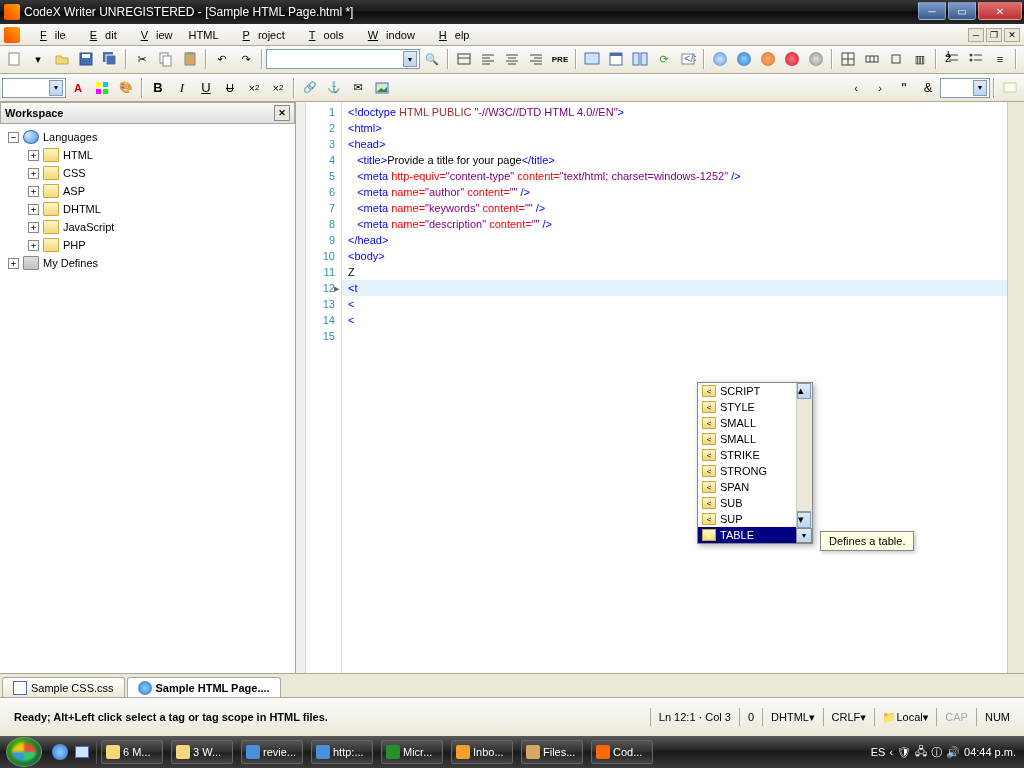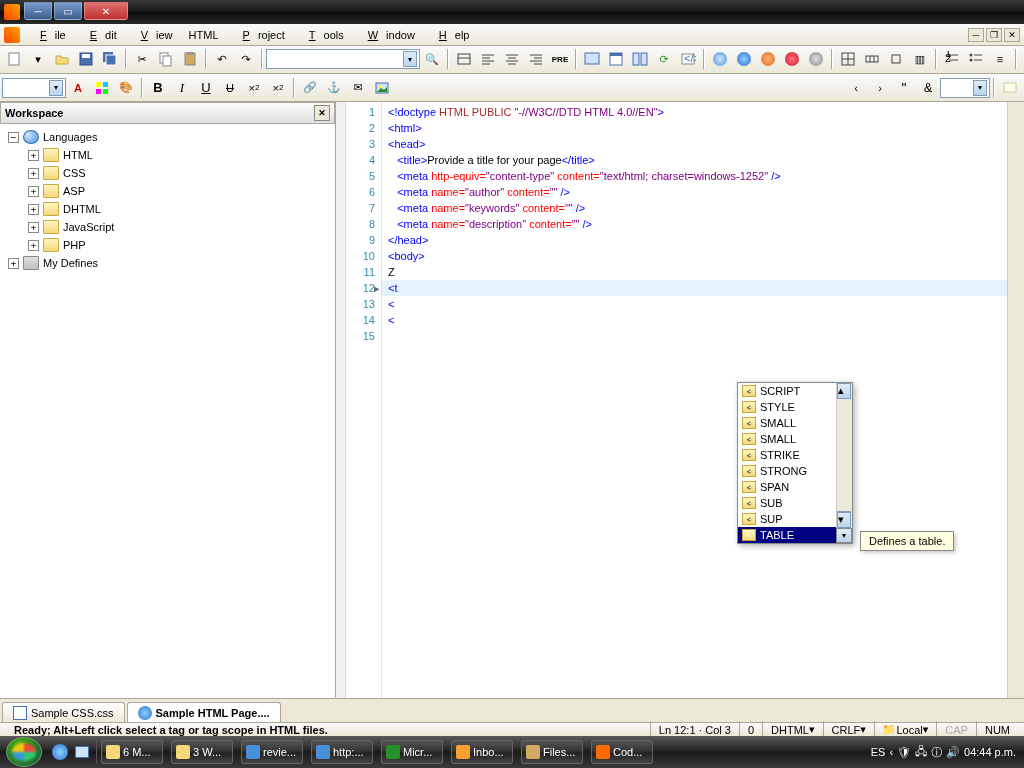--- a/index.html
+++ b/index.html
@@ -18,21 +18,21 @@
 .mdi-btns{margin-left:auto;display:flex;gap:2px}
 .mdi-btns div{width:16px;height:14px;border:1px solid #aca899;background:#ece9d8;font-size:9px;display:flex;align-items:center;justify-content:center}
 .toolbar{background:linear-gradient(#fafafa,#ece9d8);border-bottom:1px solid #aca899;display:flex;align-items:center;padding:2px;flex-wrap:wrap}
 .toolbar.row1{height:28px}
 .toolbar.row2{height:28px}
 .tbtn{width:22px;height:22px;display:flex;align-items:center;justify-content:center;margin:0 1px;border:1px solid transparent;cursor:pointer}
 .tsep{width:2px;height:20px;border-left:1px solid #aca899;border-right:1px solid #fff;margin:0 3px}
 .combo{height:20px;border:1px solid #7f9db9;background:#fff;display:flex;align-items:center;padding:0 2px}
 .combo .arrow{width:14px;height:16px;background:linear-gradient(#e0eaf5,#bcd4ef);border:1px solid #7f9db9;margin-left:2px;display:flex;align-items:center;justify-content:center;font-size:8px}
 .main-area{flex:1;display:flex;overflow:hidden}
-.workspace{width:336px;border-right:1px solid #aca899;display:flex;flex-direction:column;background:#fff}
+.workspace{width:296px;border-right:1px solid #aca899;display:flex;flex-direction:column;background:#fff}
 .ws-header{height:22px;background:linear-gradient(#fafafa,#e0e0e0);border:1px solid #aca899;display:flex;align-items:center;padding:0 4px;font-weight:bold}
 .ws-header .close{margin-left:auto;width:16px;height:16px;border:1px solid #888;background:#ece9d8;display:flex;align-items:center;justify-content:center;font-size:9px;font-weight:bold}
 .tree{flex:1;padding:4px;overflow:auto}
 .tree-item{display:flex;align-items:center;height:18px;cursor:default}
 .tree-exp{width:11px;height:11px;border:1px solid #888;display:flex;align-items:center;justify-content:center;font-size:9px;margin-right:4px;font-family:monospace;line-height:1}
 .tree-ico{width:16px;height:14px;margin-right:4px}
 .ico-folder{background:linear-gradient(#fdf6c4,#f5d87a);border:1px solid #c9a83f;border-radius:1px}
 .ico-globe{background:radial-gradient(circle at 30% 30%,#d0e8ff,#4a90d9);border-radius:50%;border:1px solid #2a70b9}
 .ico-clip{background:linear-gradient(#e0e0e0,#c0c0c0);border:1px solid #888;border-radius:1px}
 .ws-tabs{height:28px;background:#ece9d8;border-top:1px solid #aca899;display:flex;align-items:center;padding:2px;gap:2px}
@@ -59,41 +59,42 @@
 .ac-scroll .thumb{position:absolute;right:1px;width:14px;height:16px;background:linear-gradient(#e0eaf5,#bcd4ef);border:1px solid #7f9db9}
 .ac-scroll .up{top:0}
 .ac-scroll .down{bottom:16px}
 .ac-scroll .track-thumb{top:128px;height:16px;background:linear-gradient(#ccc,#aaa)}
 .ac-drop{position:absolute;right:0;bottom:0;width:16px;height:15px;background:linear-gradient(#e0eaf5,#bcd4ef);border:1px solid #888;display:flex;align-items:center;justify-content:center;font-size:8px}
 .tooltip{position:absolute;left:524px;top:429px;background:#ffffe1;border:1px solid #888;padding:3px 8px;font-size:11px;box-shadow:2px 2px 4px rgba(0,0,0,.2);z-index:11}
 .doc-tabs{height:24px;background:#ece9d8;border-top:1px solid #aca899;display:flex;align-items:end;padding:0 2px}
 .doc-tab{height:20px;padding:0 10px;border:1px solid #aca899;border-bottom:none;background:linear-gradient(#fff,#ece9d8);display:flex;align-items:center;gap:4px;margin-right:2px;border-radius:3px 3px 0 0}
 .doc-tab.active{background:#fff;font-weight:bold}
 .doc-tab .ti{width:14px;height:14px}
-.statusbar{height:14px;background:linear-gradient(#fafafa,#ece9d8);border-top:1px solid #aca899;display:flex;align-items:center;padding:0 6px;font-size:11px}
+.statusbar{height:39px;background:linear-gradient(#fafafa,#ece9d8);border-top:1px solid #aca899;display:flex;align-items:center;padding:0 6px;font-size:11px}
 .statusbar .cell{padding:0 8px;border-left:1px solid #aca899;height:18px;display:flex;align-items:center}
 .statusbar .main{flex:1;font-weight:bold;border:none}
 .taskbar{height:32px;background:linear-gradient(180deg,#5a5a5a,#2a2a2a 40%,#1a1a1a 50%,#3a3a3a);display:flex;align-items:center;padding:0 2px}
 .start{width:36px;height:30px;background:radial-gradient(circle at 40% 35%,#87d137 0%,#3c9e12 30%,#1f6b3a 70%);border-radius:50%;margin:0 4px;position:relative;border:1px solid rgba(255,255,255,.3)}
 .start::before{content:"";position:absolute;inset:5px;background:conic-gradient(#e74c3c 0 90deg,#2ecc71 90deg 180deg,#3498db 180deg 270deg,#f1c40f 270deg);border-radius:50%;filter:blur(1px)}
 .ql{display:flex;gap:2px;padding:0 4px;border-right:1px solid #555}
 .ql div{width:20px;height:24px;display:flex;align-items:center;justify-content:center}
 .tasks{flex:1;display:flex;gap:8px;padding:0 4px}
 .task{height:24px;min-width:62px;max-width:78px;background:linear-gradient(180deg,#555,#333 45%,#222 55%,#444);border:1px solid #666;border-radius:2px;display:flex;align-items:center;padding:0 4px;color:#fff;font-size:10px;gap:3px;overflow:hidden}
 .task .ti{width:14px;height:14px;flex-shrink:0}
 .tray{display:flex;align-items:center;gap:4px;padding:0 6px;color:#fff}
 .tray .clock{font-size:11px}
 .scroll-v{width:17px;background:#ece9d8;border-left:1px solid #ccc}
 svg{display:block}
 </style>
 </head>
 <body>
 
 <div class="titlebar">
   <div class="ico"></div>
+  <div class="title">CodeX Writer UNREGISTERED - [Sample HTML Page.html *]</div>
   <div class="winbtns">
     <div class="winbtn min">─</div>
     <div class="winbtn max">▭</div>
     <div class="winbtn close">✕</div>
   </div>
 </div>
 
 <div class="menubar">
   <div class="ico"></div>
   <span><span class="u">F</span>ile</span>

